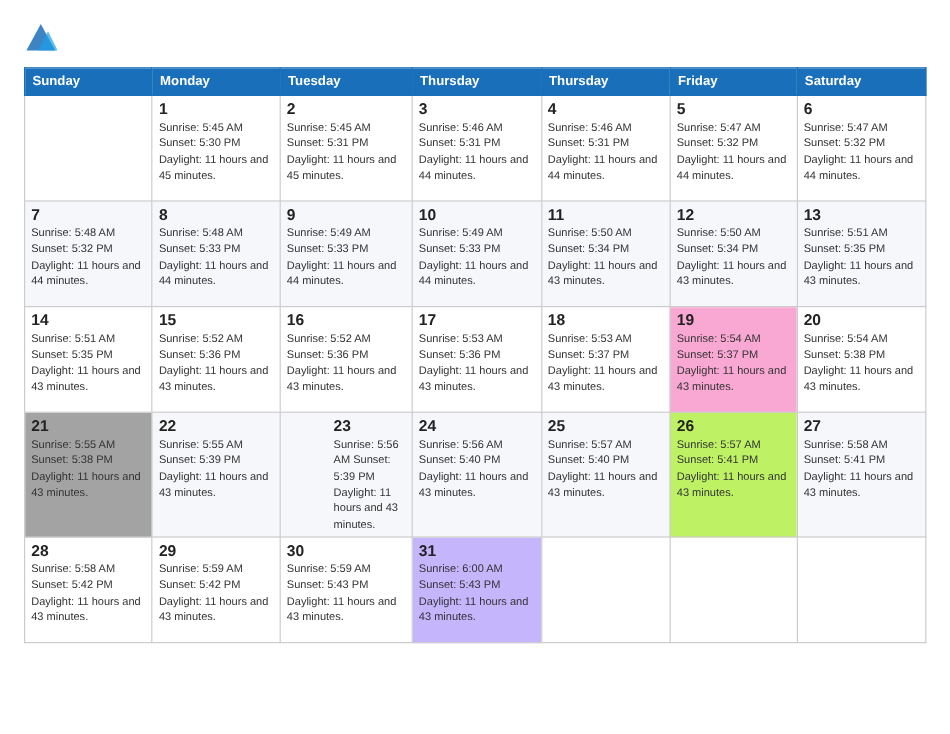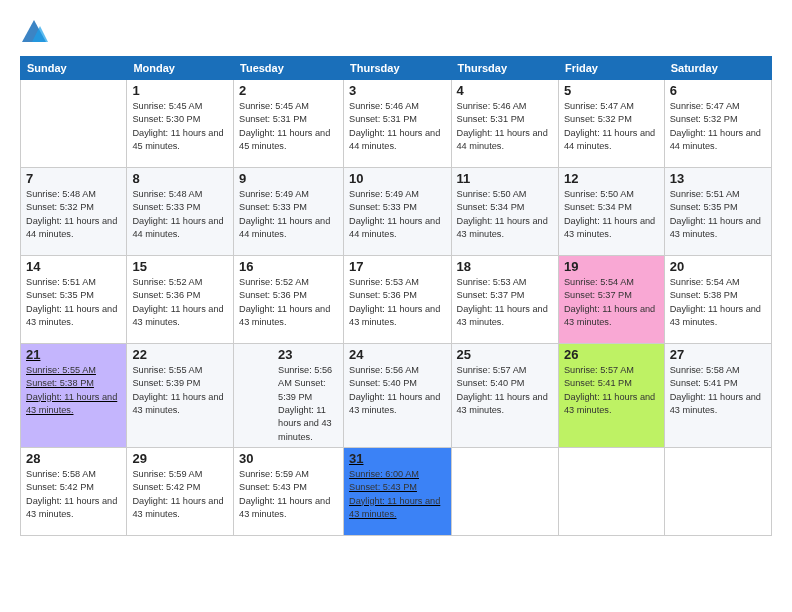--- a/index.html
+++ b/index.html
@@ -267,21 +267,21 @@
           </td>
           <td style="background: rgb(255, 255, 255);">
             <div class="cell-day">20</div>
             <div class="cell-info">Sunrise: 5:54 AM
 Sunset: 5:38 PM
 Daylight: 11 hours
 and 43 minutes.</div>
           </td>
         </tr>
         <tr>
-          <td style="background: #c4b5fd; text-decoration: underline;">
+          <td style="background: #a3a3a3;">
             <div class="cell-day">21</div>
             <div class="cell-info">Sunrise: 5:55 AM
 Sunset: 5:38 PM
 Daylight: 11 hours
 and 43 minutes.</div>
           </td>
           <td style="background: rgb(245, 247, 250);">
             <div class="cell-day">22</div>
             <div class="cell-info">Sunrise: 5:55 AM
 Sunset: 5:39 PM
@@ -339,21 +339,21 @@
 Daylight: 11 hours
 and 43 minutes.</div>
           </td>
           <td style="background: rgb(255, 255, 255);">
             <div class="cell-day">30</div>
             <div class="cell-info">Sunrise: 5:59 AM
 Sunset: 5:43 PM
 Daylight: 11 hours
 and 43 minutes.</div>
           </td>
-          <td style="background: #3b82f6; text-decoration: underline;">
+          <td style="background: #c4b5fd;">
             <div class="cell-day">31</div>
             <div class="cell-info">Sunrise: 6:00 AM
 Sunset: 5:43 PM
 Daylight: 11 hours
 and 43 minutes.</div>
           </td>
           <td class="empty-cell"></td>
           <td class="empty-cell"></td>
           <td class="empty-cell"></td>
         </tr>

